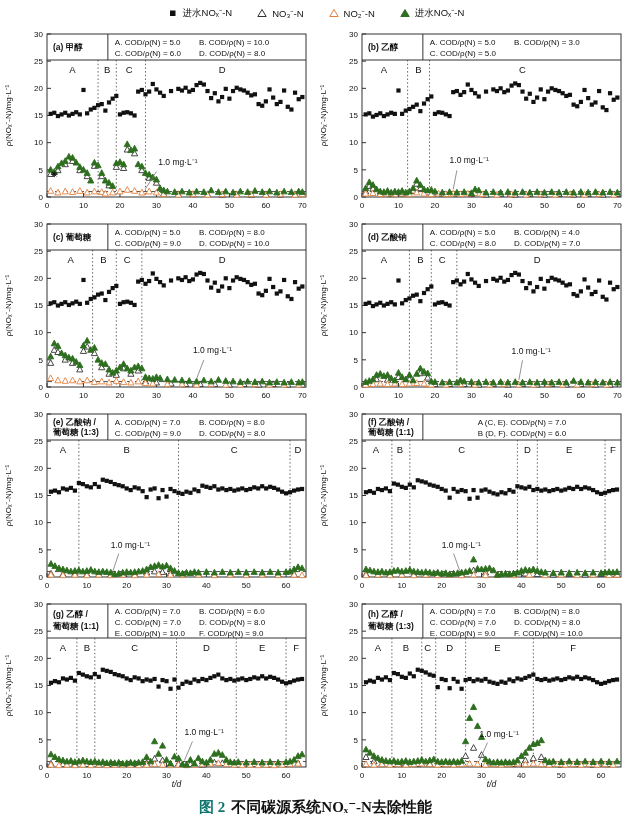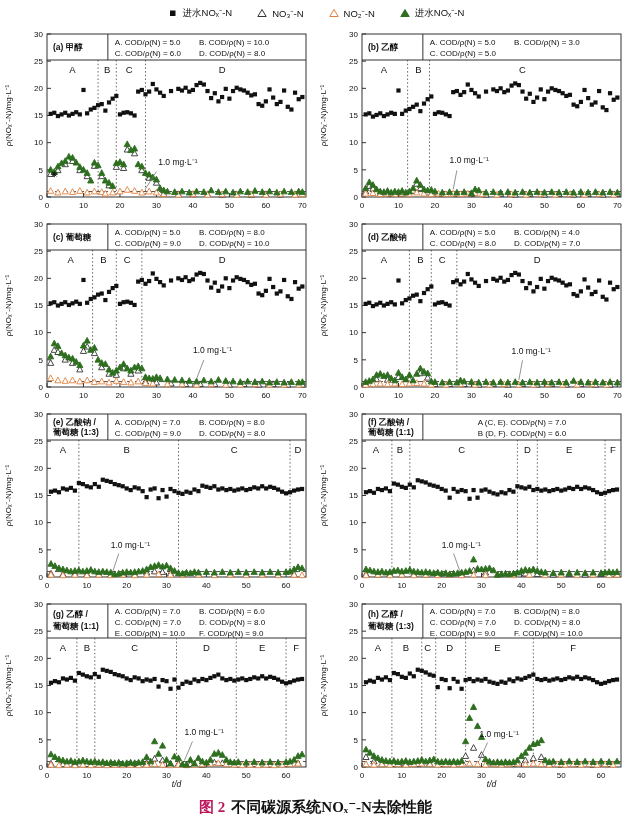--- a/index.html
+++ b/index.html
@@ -3,21 +3,21 @@
 <meta charset="utf-8">
 <style>
   html,body{margin:0;padding:0;background:#fff;}
   .figure{position:relative;width:631px;height:838px;background:#fff;font-family:"Liberation Sans",sans-serif;overflow:hidden;}
   .legend{position:absolute;top:6px;left:0;width:631px;display:flex;justify-content:center;align-items:center;gap:24px;font-size:9.5px;color:#111;}
   .legend-item{display:flex;align-items:center;gap:4px;}
   .legend-item svg{display:block;}
   .charts{position:absolute;top:28px;left:0;width:631px;height:760px;}
   .subplot{position:absolute;}
   .caption{position:absolute;top:798px;left:0;width:631px;text-align:center;font-size:15px;font-weight:bold;color:#111;font-family:"Liberation Serif","DejaVu Serif",serif;}
-  .caption .fig-label{color:#be185d;margin-right:6px;margin-top:8px;}
+  .caption .fig-label{color:#0f766e;margin-right:6px;margin-top:8px;}
   svg text{font-family:"Liberation Sans",sans-serif;}
 </style>
 </head>
 <body>
 
 <div class="figure">
   <div class="legend">
     <div class="legend-item">
       <svg width="12" height="10">
           <rect x="3" y="2.5" width="5.5" height="5.5" fill="#111111"></rect>

